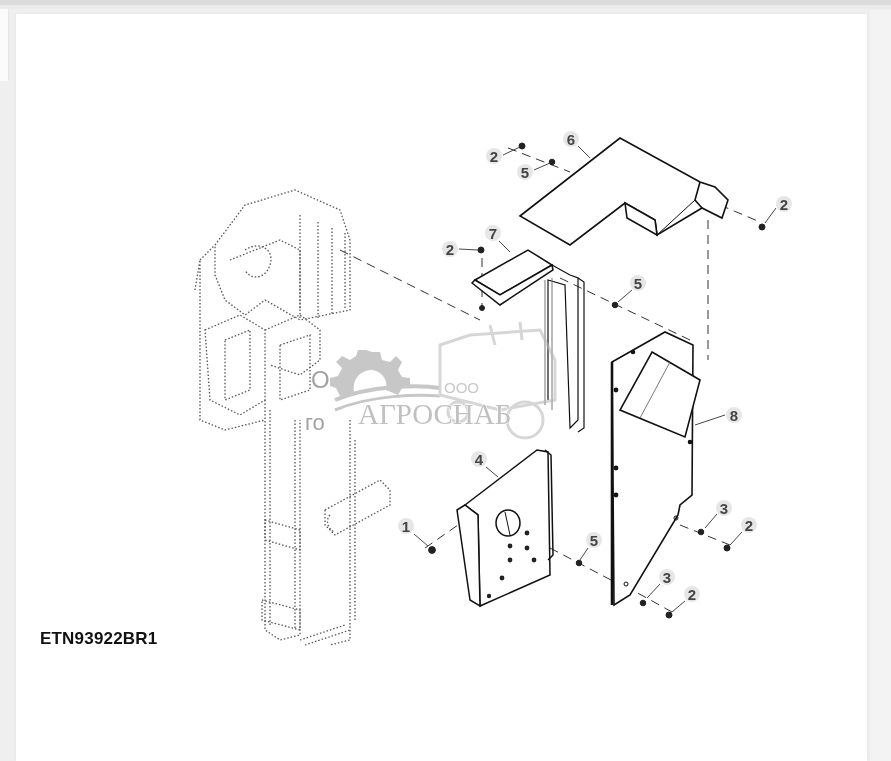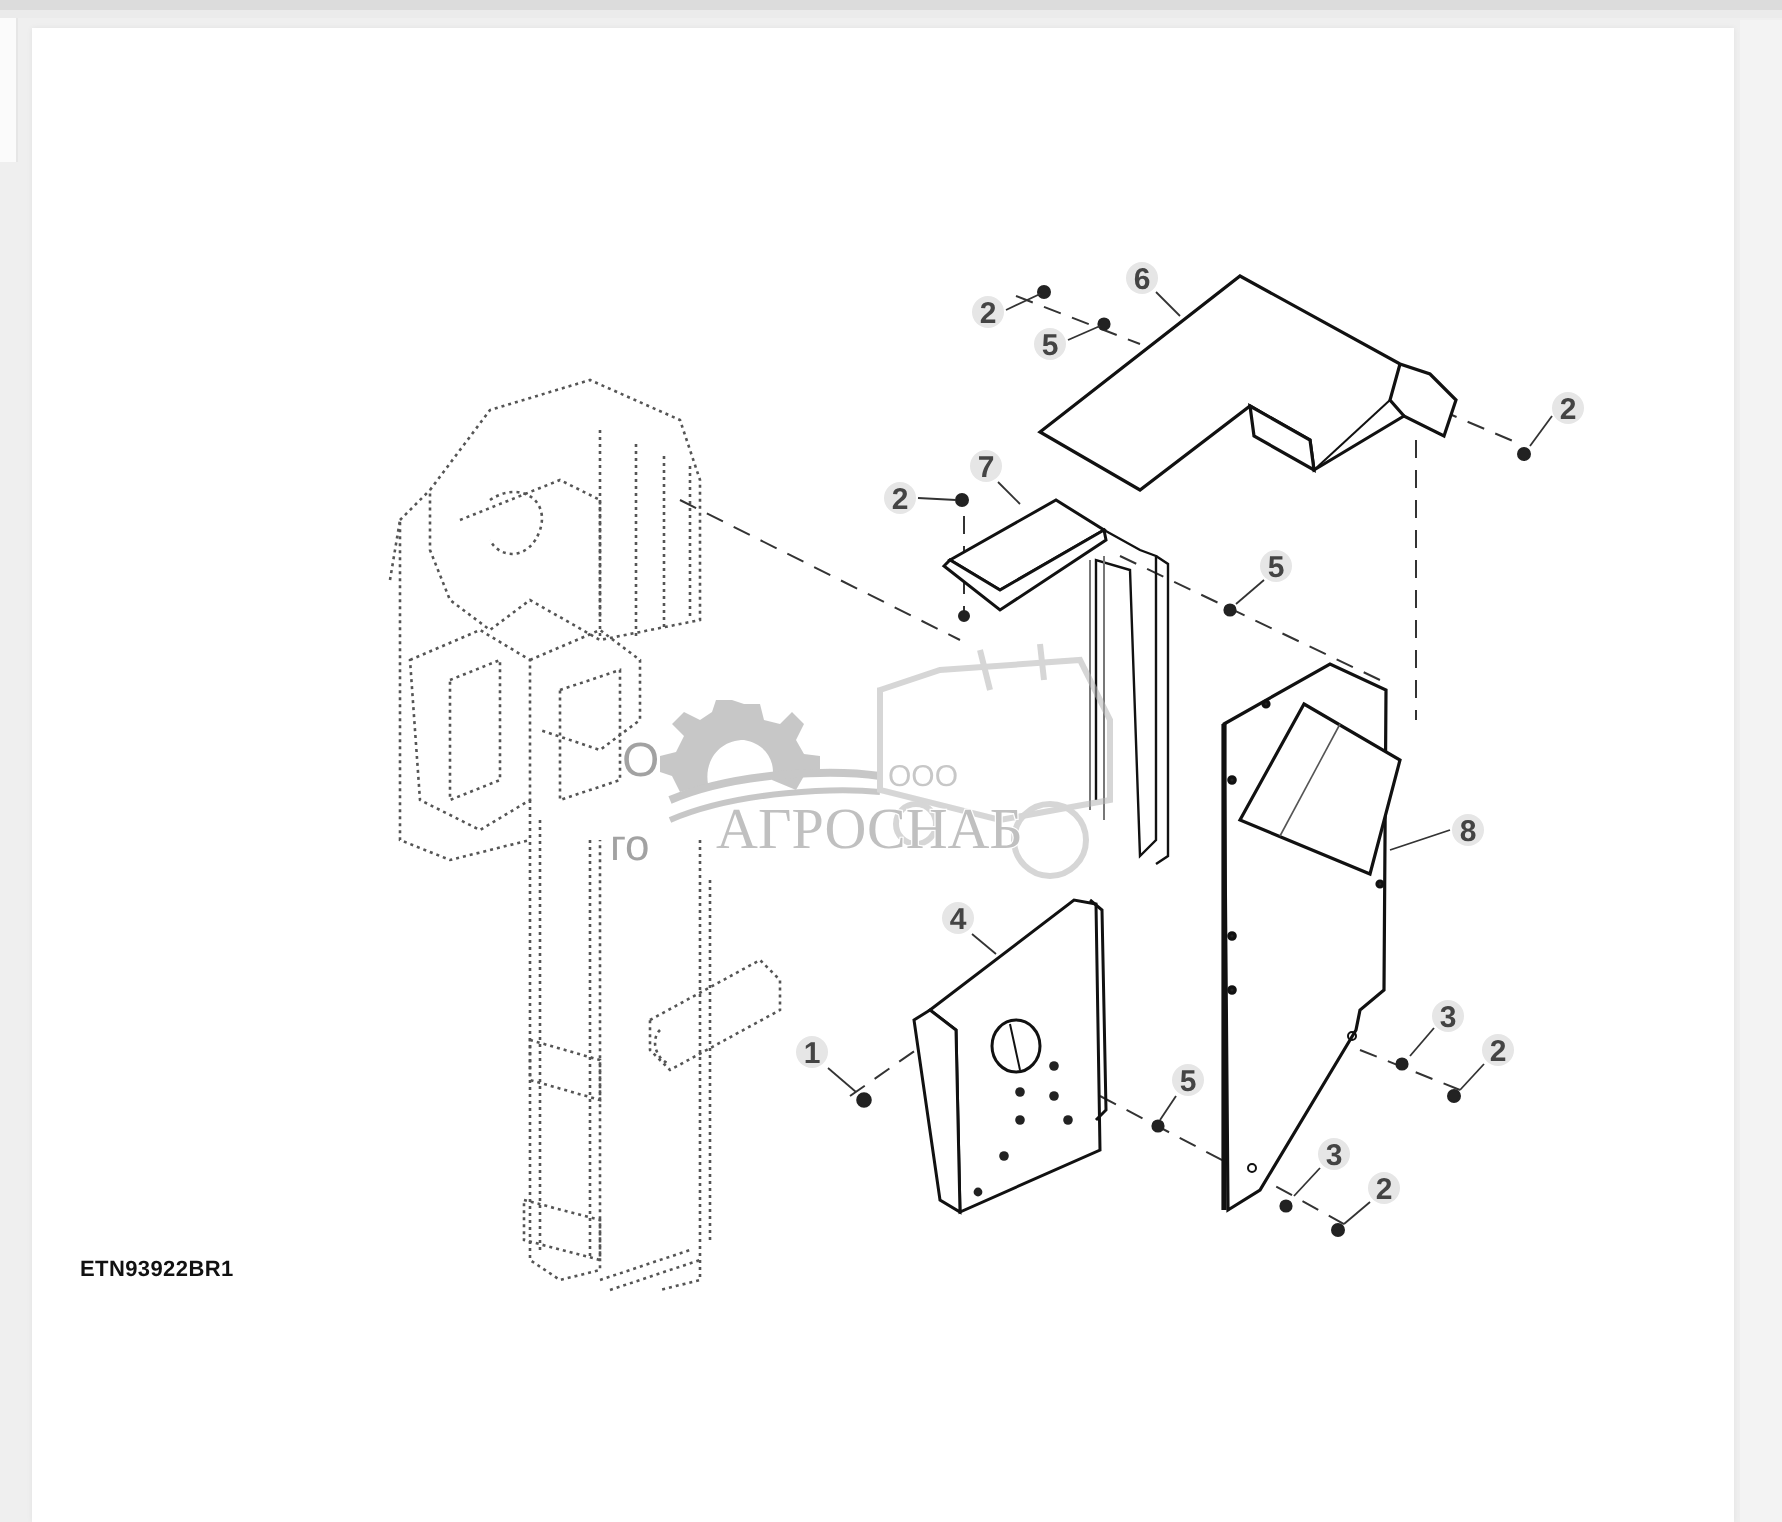--- a/index.html
+++ b/index.html
@@ -5,21 +5,21 @@
   html,body{margin:0;padding:0;}
   body{width:891px;height:761px;background:#efefef;position:relative;overflow:hidden;font-family:"Liberation Sans",sans-serif;}
   .topbar{position:absolute;left:0;top:0;width:891px;height:5px;background:#dcdcdc;}
   .topbar2{position:absolute;left:0;top:5px;width:891px;height:4px;background:#ebebeb;}
   .leftpanel{position:absolute;left:0;top:9px;width:8px;height:72px;background:#fbfbfb;border-right:1px solid #e6e6e6;}
   .card{position:absolute;left:16px;top:14px;width:851px;height:747px;background:#fff;box-shadow:0 0 3px rgba(0,0,0,0.06);}
   .rightstrip{position:absolute;left:870px;top:10px;width:21px;height:751px;background:#f3f3f3;}
   svg{position:absolute;left:0;top:0;}
   .callout{font-family:"Liberation Sans",sans-serif;font-weight:bold;font-size:15px;fill:#444;}
   .callout-bg{fill:#e6e6e6;}
-  .code{position:absolute;left:40px;top:629px;font-weight:bold;font-size:11px;color:#111;letter-spacing:0.2px;}
+  .code{position:absolute;left:40px;top:629px;font-weight:bold;font-size:17px;color:#111;letter-spacing:0.2px;}
   .wm-ooo{font-family:"Liberation Sans",sans-serif;font-size:15px;fill:#9a9a9a;}
   .wm-text{font-family:"Liberation Serif",serif;font-size:29px;fill:#8e8e8e;stroke:#fff;stroke-width:1.2;paint-order:stroke;}
 </style>
 </head>
 <body>
 
 <div class="topbar"></div>
 <div class="topbar2"></div>
 <div class="leftpanel"></div>
 <div class="rightstrip"></div>

